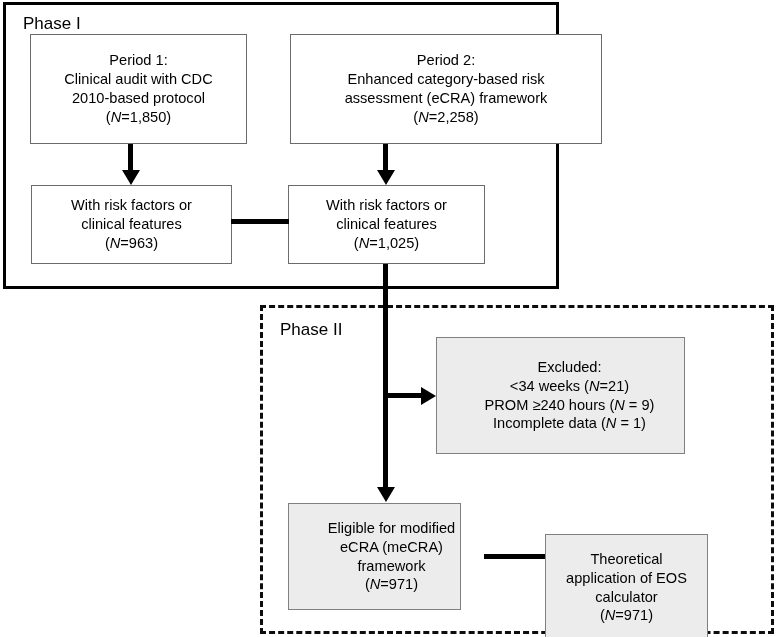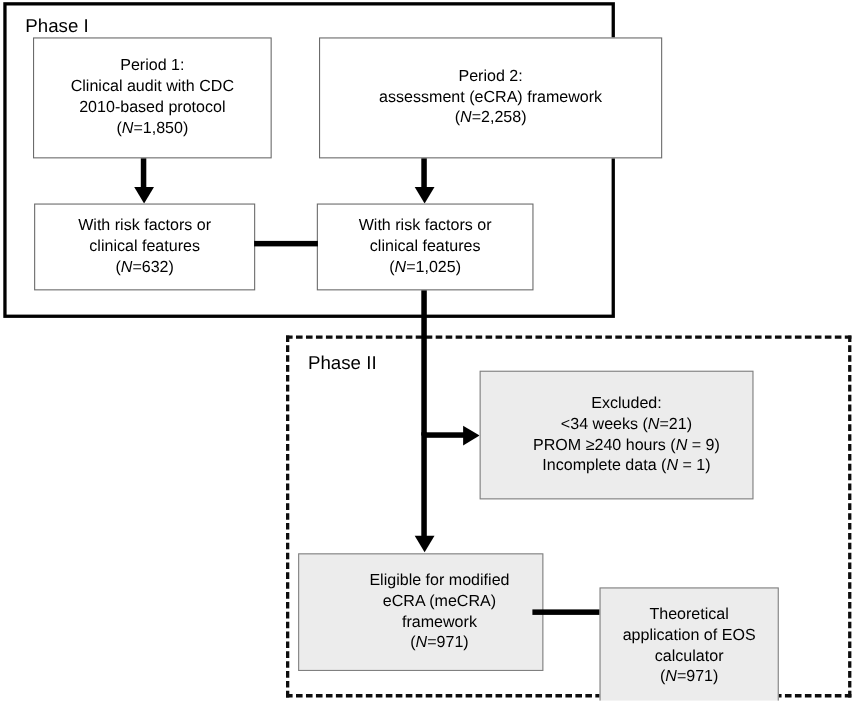--- a/index.html
+++ b/index.html
@@ -70,21 +70,21 @@
   }
   .node .line { display: block; white-space: nowrap; }
   .italic-n { font-style: italic; }
 
   
   #node-period-1      { left: 30px;  top: 34px;  width: 217px; height: 110px; }
   #node-period-2      { left: 258px; top: 34px;  width: 312px; height: 110px; margin-left: 32px; }
   #node-risk-left     { left: 31px;  top: 185px; width: 201px; height: 79px; }
   #node-risk-right    { left: 288px; top: 185px; width: 197px; height: 79px; }
   #node-excluded      { left: 436px; top: 337px; width: 249px; height: 117px; padding-left: 22px; }
-  #node-eligible      { left: 271px; top: 503px; width: 223px; height: 107px; padding-left: 38px; }
+  #node-eligible      { left: 288px; top: 503px; width: 173px; height: 107px; padding-left: 38px; }
   #node-theoretical   { left: 545px; top: 503px; width: 163px; height: 107px; margin-top: 31px; }
 
   
   .conn {
     position: absolute;
     background: #000000;
   }
   .v-line { width: 5px; }
   .h-line { height: 5px; }
 
@@ -133,34 +133,35 @@
 
   <div id="node-period-1" class="node">
     <span class="line">Period 1:</span>
     <span class="line">Clinical audit with CDC</span>
     <span class="line">2010-based protocol</span>
     <span class="line"><span>(</span><span class="italic-n">N</span><span>=1,850)</span></span>
   </div>
 
   <div id="node-period-2" class="node">
     <span class="line">Period 2:</span>
+    <span class="line">Enhanced category-based risk</span>
     <span class="line">assessment (eCRA) framework</span>
     <span class="line"><span>(</span><span class="italic-n">N</span><span>=2,258)</span></span>
   </div>
 
   <div id="conn-p1-to-risk" class="conn v-line"></div>
   <div id="arrow-p1-to-risk" class="arrow-down"></div>
 
   <div id="conn-p2-to-risk" class="conn v-line"></div>
   <div id="arrow-p2-to-risk" class="arrow-down"></div>
 
   <div id="node-risk-left" class="node">
     <span class="line">With risk factors or</span>
     <span class="line">clinical features</span>
-    <span class="line"><span>(</span><span class="italic-n">N</span><span>=632)</span></span>
+    <span class="line"><span>(</span><span class="italic-n">N</span><span>=963)</span></span>
   </div>
 
   <div id="node-risk-right" class="node">
     <span class="line">With risk factors or</span>
     <span class="line">clinical features</span>
     <span class="line"><span>(</span><span class="italic-n">N</span><span>=1,025)</span></span>
   </div>
 
   <div id="conn-risk-left-right" class="conn h-line"></div>
 

